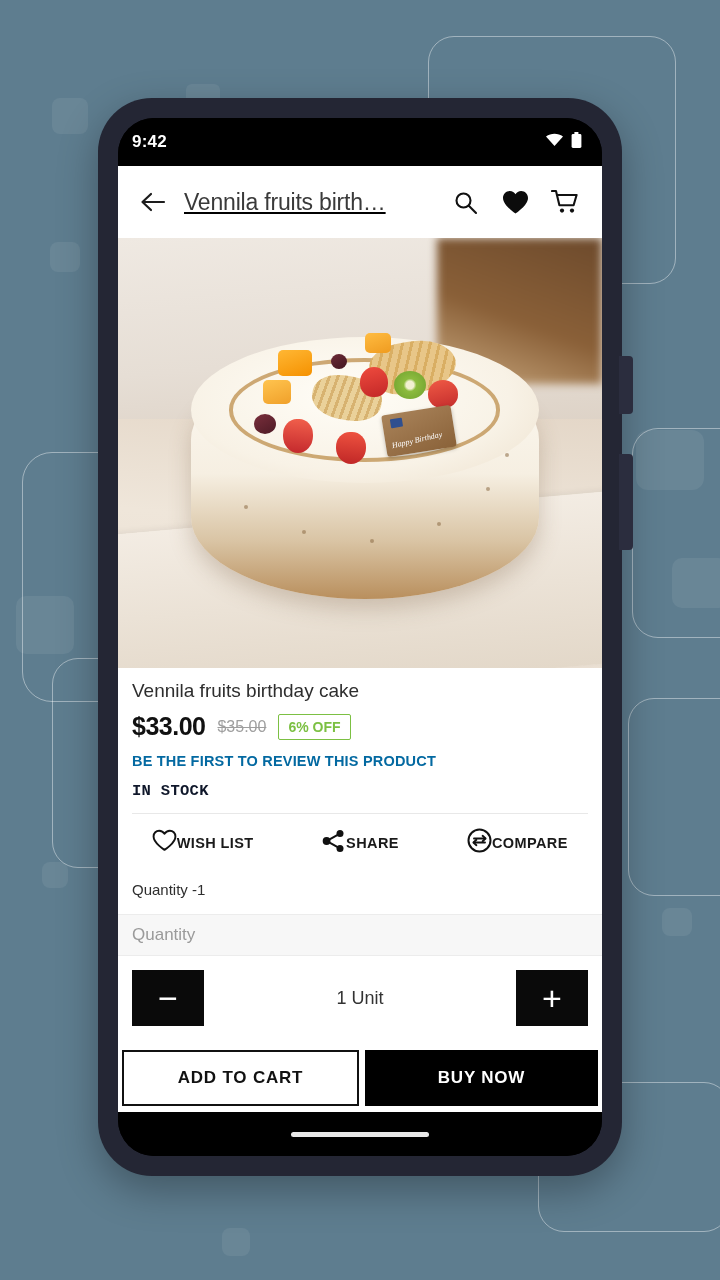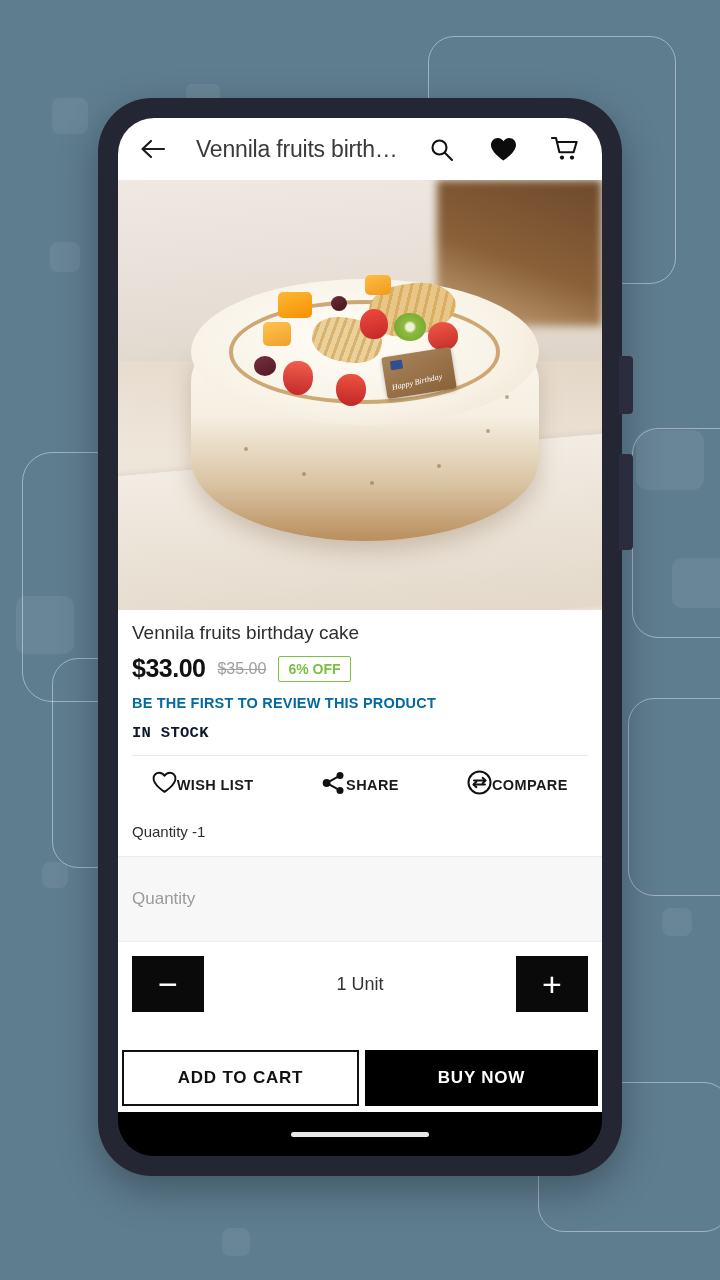--- a/index.html
+++ b/index.html
@@ -63,27 +63,28 @@
     align-items:center;
     justify-content:space-between;
     padding:0 20px 0 14px;
     flex:0 0 auto;
   }
   #clock { font-size:17px; font-weight:bold; letter-spacing:.2px; }
   #status-icons { display:flex; align-items:center; gap:7px; }
 
   
   #appbar {
-    height:62px;
+    height:72px;
     background:#fff;
     display:flex;
     align-items:center;
     padding:0 14px 0 16px;
-    gap:16px;
+    gap:4px;
     flex:0 0 auto;
+    text-decoration:underline;
   }
   #back-btn { width:38px; display:flex; align-items:center; justify-content:center; }
   #app-title {
     flex:1 1 auto;
     font-size:23px;
     color:#3a3a3a;
     white-space:nowrap;
     overflow:hidden;
     margin-left:8px;
     letter-spacing:-.2px;
@@ -181,21 +182,21 @@
   #actions { display:flex; padding:14px 6px 14px 6px; }
   .action { flex:1; display:flex; align-items:center; justify-content:center; gap:0; }
   .action-label { font-size:14.5px; font-weight:bold; color:#1a1a1a; letter-spacing:.4px; }
 
   #qty-note { padding:10px 14px 16px 14px; font-size:15px; color:#2e2e2e; }
 
   #qty-header {
     background:#f7f7f7;
     border-top:1px solid #ececec;
     border-bottom:1px solid #ececec;
-    padding:32px 14px;
+    padding:10px 14px;
     font-size:17px;
     color:#9a9a9a;
   }
 
   #stepper {
     display:flex; align-items:center; justify-content:space-between;
     padding:14px 14px;
     background:#fff;
   }
   .step-btn {
@@ -254,20 +255,36 @@
   <div class="deco-fill" style="left:662px; top:908px; width:30px; height:28px;"></div>
   <div class="deco-fill" style="left:186px; top:84px; width:34px; height:22px; border-radius:6px;"></div>
 </div>
 
 <div id="phone">
   <div class="side-btn" id="btn-vol"></div>
   <div class="side-btn" id="btn-pow"></div>
 
   <div id="screen">
 
+    <div id="statusbar">
+      <div id="clock">9:42</div>
+      <div id="status-icons">
+        <span>
+          <svg width="19" height="14" viewBox="0 0 19 14">
+              <path d="M1 3.5 L9.5 13 L18 3.5 C13 -0.3 6 -0.3 1 3.5 Z" fill="#fff"></path>
+            </svg>
+        </span>
+        <span>
+          <svg width="11" height="16" viewBox="0 0 11 16">
+            <rect x="3.4" y="0" width="4" height="2" fill="#fff"></rect>
+            <rect x="0.6" y="2" width="9.8" height="14" rx="1.4" fill="#fff"></rect>
+          </svg>
+        </span>
+      </div>
+    </div>
 
     <div id="appbar">
       <div id="back-btn">
         <svg width="26" height="22" viewBox="0 0 26 22">
           <path d="M11 3 L2.5 11 L11 19 M2.5 11 H24" stroke="#1d1d1d" stroke-width="2.2" fill="none" stroke-linecap="round" stroke-linejoin="round"></path>
         </svg>
       </div>
       <div id="app-title">Vennila fruits birth…</div>
       <div class="bar-icon">
         <svg width="25" height="25" viewBox="0 0 25 25">

